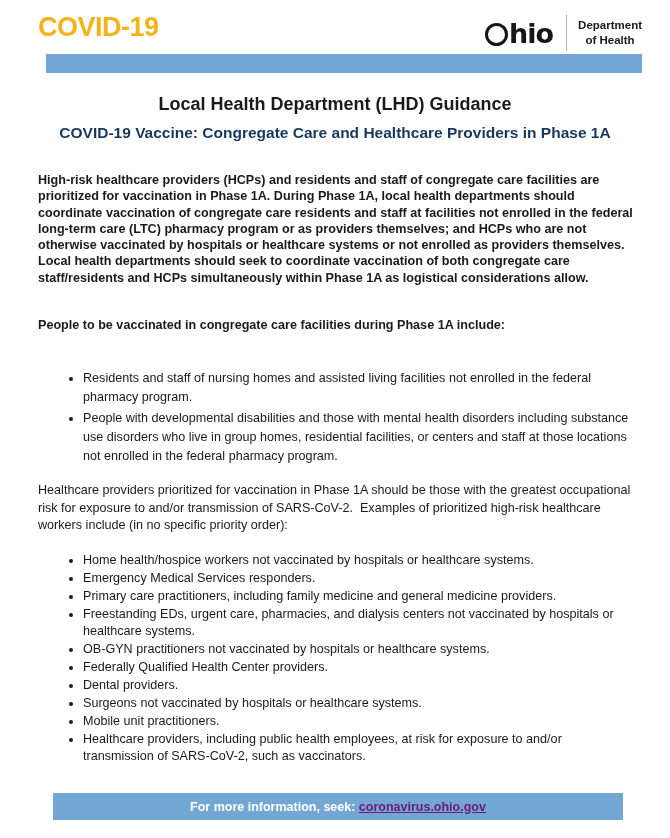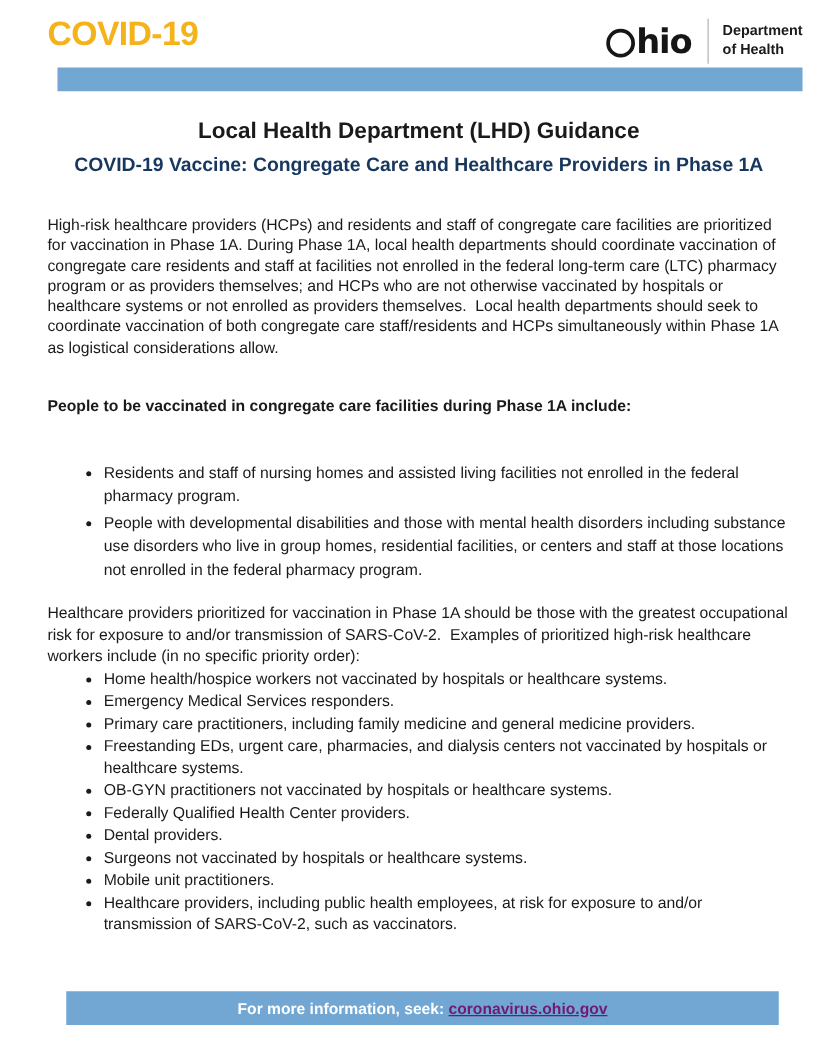--- a/index.html
+++ b/index.html
@@ -13,39 +13,39 @@
   .header { position:absolute; top:13px; left:38px; right:28px; height:42px;
             display:flex; justify-content:space-between; align-items:flex-start; }
   .covid-label { font-size:27px; font-weight:bold; letter-spacing:-0.5px;
                  color:var(--accent-yellow); line-height:1.1; }
   .logo { display:flex; align-items:center; margin-top:2px; }
   .o-circle { width:23px; height:23px; border:3.5px solid #161616; border-radius:50%;
               display:inline-block; box-sizing:border-box; margin-top:3px; }
   .hio { font-family:"DejaVu Sans", sans-serif; font-weight:bold; font-size:27px;
          letter-spacing:-1px; line-height:1; margin-left:1px; color:#161616; }
   .logo-divider { width:1px; height:36px; background:#b5b5b5; margin:0 11px 0 13px; }
-  .dept { font-size:11.5px; font-weight:bold; line-height:1.3; color:#1a1a1a; }
+  .dept { font-size:11.5px; font-weight:bold; line-height:1.3; color:#1a1a1a;text-align:center; }
 
   .accent-bar-top { position:absolute; left:46px; top:54px; width:596px; height:19px;
                     background:var(--bar-blue); }
 
   
   .page-title { position:absolute; top:94px; left:0; width:100%; text-align:center;
                 font-size:18px; font-weight:bold; color:#1a1a1a; }
   .page-subtitle { position:absolute; top:124px; left:0; width:100%; text-align:center;
                    font-size:15.5px; font-weight:bold; color:var(--subtitle-navy); }
 
   
   .body { position:absolute; top:172px; left:38px; width:597px; font-size:12.6px; }
-  .intro { margin:0; font-weight:normal; line-height:16.3px; white-space:pre-wrap; }
+  .intro { margin:0; font-weight:bold; line-height:16.3px; white-space:pre-wrap; }
   .sec1-heading { margin:31px 0 0 0; font-weight:bold; line-height:17px; white-space:pre-wrap; }
   .sec2-heading { margin:16px 0 0 0; font-weight:normal; line-height:17.6px; white-space:pre-wrap; }
   ul.bullets { margin:0; padding-left:45px; list-style:disc outside; }
   ul.list1 { margin-top:35px; }
-  ul.list2 { }
+  ul.list2 { margin-top:17px; }
   ul.list1 li { line-height:19px; margin-bottom:2px; }
   ul.list2 li { line-height:17px; margin-bottom:1px; }
 
   
   .footer-bar { position:absolute; left:53px; top:793px; width:570px; height:27px;
                 background:var(--bar-blue); color:#ffffff; font-weight:bold; font-size:12.5px;
                 display:flex; align-items:center; justify-content:center; }
   .footer-prefix { white-space:pre; }
   .footer-link { text-decoration:underline; color:#701a75; cursor:pointer; }
 </style>

